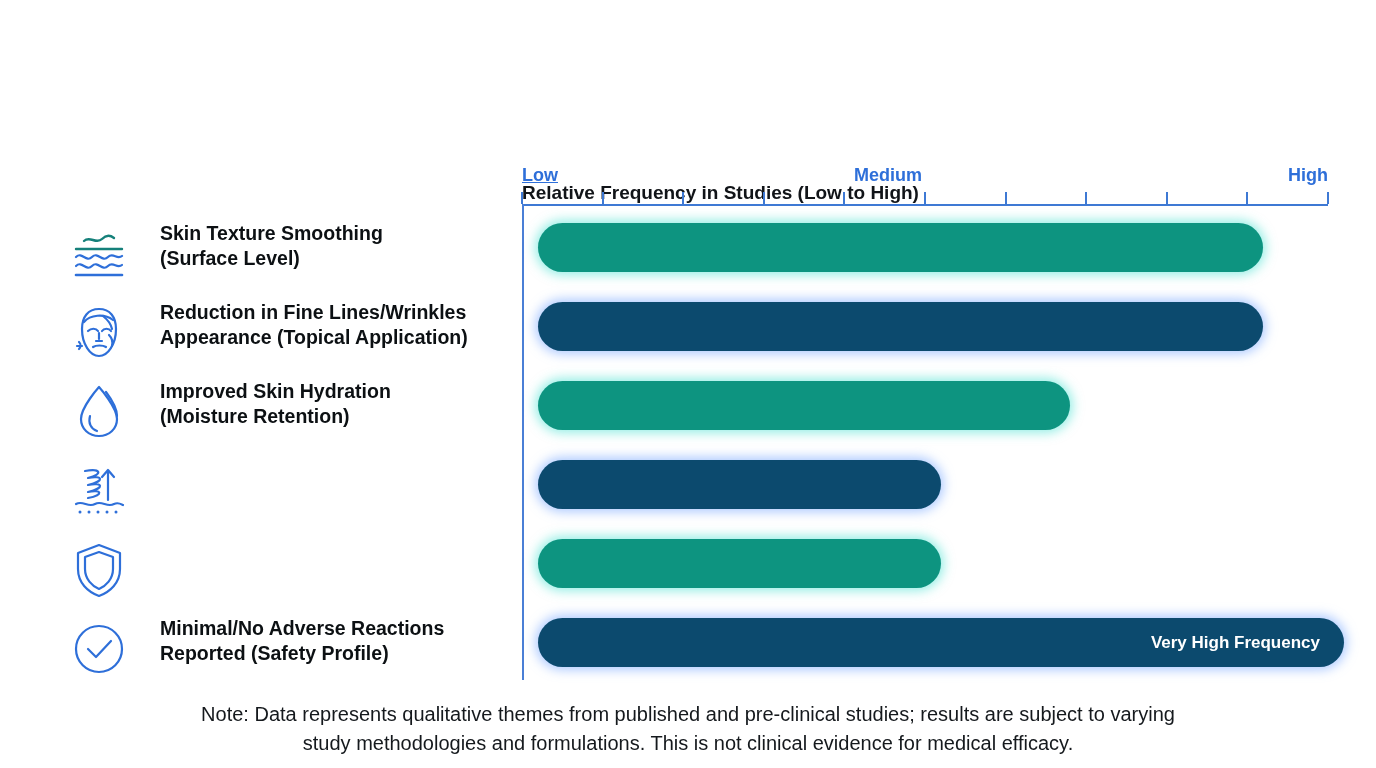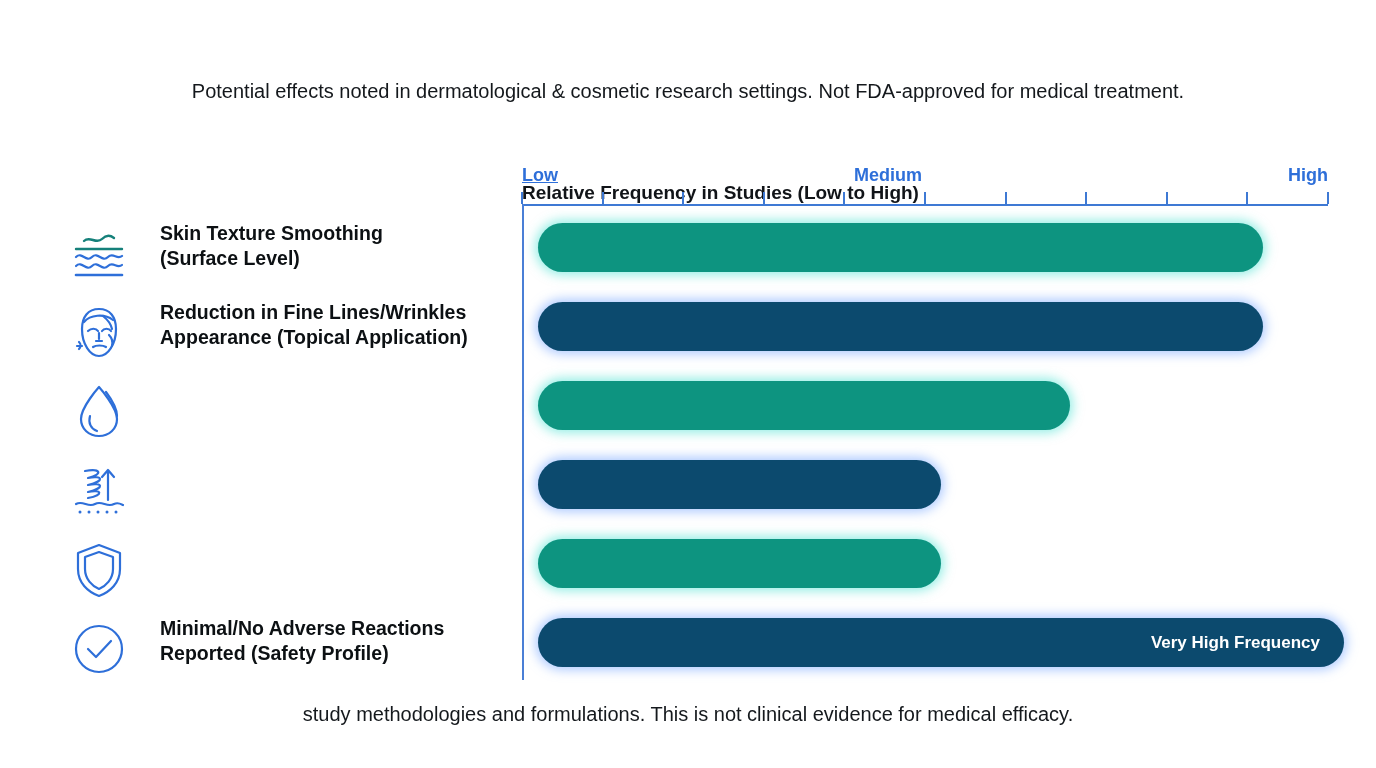--- a/index.html
+++ b/index.html
@@ -97,21 +97,20 @@
     line-height:29px;
   }
   .footer span{display:block;}
   svg{display:block;}
 </style>
 </head>
 <body>
 
 <div class="canvas">
 
-  <div class="subtitle">Potential effects noted in dermatological &amp; cosmetic research settings. Not FDA-approved for medical treatment.</div>
 
   <div class="axis-title">Relative Frequency in Studies (Low to High)</div>
   <div class="axis-label low">Low</div>
   <div class="axis-label medium">Medium</div>
   <div class="axis-label high">High</div>
 
   <div class="axis-line"></div>
   <div class="axis-left-cap"></div>
   <div id="ticks">
       <div class="axis-tick" style="left: 521px;"></div>
@@ -165,20 +164,22 @@
         </div>
       </div>
       <div class="row" style="top: 381px;">
         <div class="icon-box">
           <svg width="50" height="58" viewBox="0 0 50 58">
      <path d="M25 4 C25 4,7 24,7 36 C7 46,15 53,25 53 C35 53,43 46,43 36 C43 24,25 4,25 4 Z" stroke="#2E6FD9" fill="none" stroke-width="2.2" stroke-linecap="round" stroke-linejoin="round"></path>
      <path d="M32 9 C38 17,43 26,43 33" stroke="#2E6FD9" fill="none" stroke-width="2.2" stroke-linecap="round" stroke-linejoin="round"></path>
      <path d="M16 33 C14 40,17 46,23 48" stroke="#2E6FD9" fill="none" stroke-width="2.2" stroke-linecap="round" stroke-linejoin="round"></path>
    </svg>
         </div>
+        <div class="row-label">Improved Skin Hydration
+(Moisture Retention)</div>
         <div class="bar-track">
           <div class="bar teal" style="width: 532px;"></div>
         </div>
       </div>
       <div class="row" style="top: 460px;">
         <div class="icon-box">
           <svg width="58" height="58" viewBox="0 0 58 58">
      <path d="M15 9 C30 6,34 12,18 16 C33 13,35 19,18 23 C33 20,35 26,18 30 C32 27,34 33,18 36" stroke="#2E6FD9" fill="none" stroke-width="2.2" stroke-linecap="round" stroke-linejoin="round"></path>
      <path d="M38 38 V8 M32 15 L38 8 L44 15" stroke="#2E6FD9" fill="none" stroke-width="2.2" stroke-linecap="round" stroke-linejoin="round"></path>
      <path d="M6 42 C13 38,18 46,25 42 C32 38,37 46,44 42 C48 40,51 42,53 43" stroke="#2E6FD9" fill="none" stroke-width="2.2" stroke-linecap="round" stroke-linejoin="round"></path>
@@ -215,16 +216,17 @@
 Reported (Safety Profile)</div>
         <div class="bar-track">
           <div class="bar blue" style="width: 806px;">
             <span class="bar-value-label">Very High Frequency</span>
           </div>
         </div>
       </div>
     </div>
 
   <div class="footer">
+    <span>Note: Data represents qualitative themes from published and pre-clinical studies; results are subject to varying</span>
     <span>study methodologies and formulations. This is not clinical evidence for medical efficacy.</span>
   </div>
 
 </div>
 
 </body></html>

